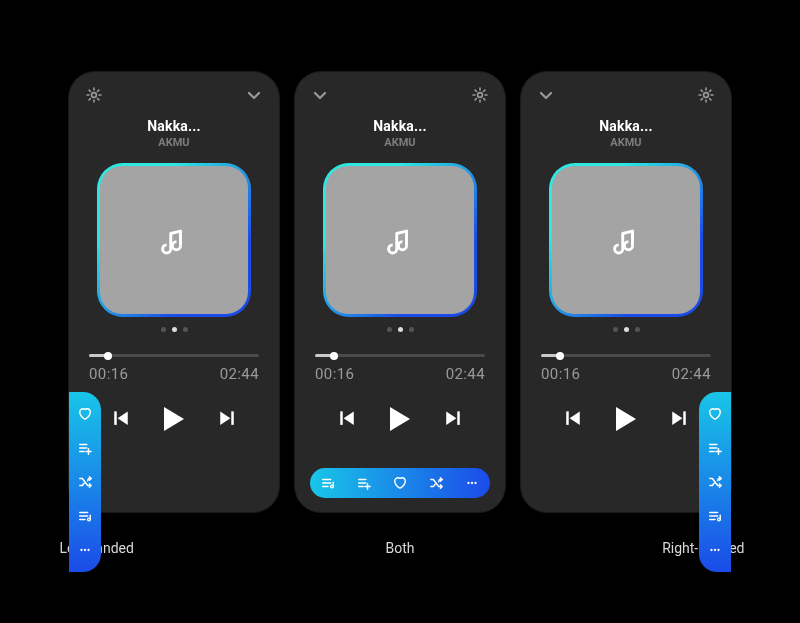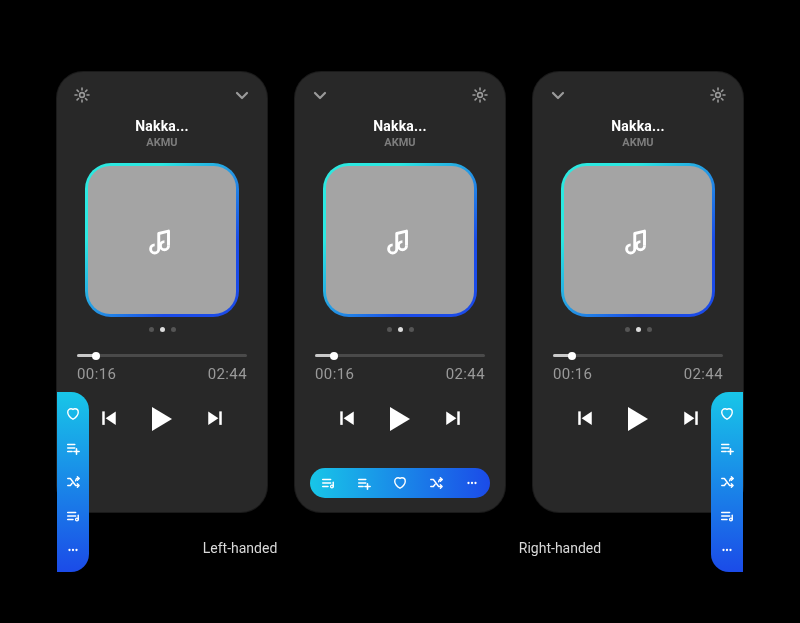--- a/index.html
+++ b/index.html
@@ -1,17 +1,17 @@
 <!DOCTYPE html>
 <html><head>
 <meta charset="utf-8">
 <style>
 html,body{margin:0;padding:0;background:#000;font-family:-apple-system,BlinkMacSystemFont,"Segoe UI",Roboto,Arial,sans-serif;color:#fff}
 .canvas{width:800px;height:623px;position:relative}
-.phones{display:flex;justify-content:center;gap:28px;padding-top:72px}
+.phones{display:flex;justify-content:center;gap:16px;padding-top:72px}
 .phone{width:210px;height:440px;background:#282828;border-radius:26px;position:relative;box-shadow:0 0 0 1px #1a1a1a}
 .topbar{display:flex;justify-content:space-between;align-items:center;padding:14px 16px 8px}
 .icon-btn{width:18px;height:18px;display:flex;align-items:center;justify-content:center;color:#9a9a9a;cursor:pointer}
 svg{overflow:visible}
 .meta{text-align:center;margin-top:6px}
 .track-title{font-weight:700;font-size:14px;letter-spacing:.2px}
 .track-artist{font-weight:700;font-size:11px;color:#7d7d7d;margin-top:2px}
 .art-wrap{display:flex;justify-content:center;margin-top:14px}
 .art-ring{width:148px;height:148px;border-radius:26px;padding:3px;background:linear-gradient(135deg,#2ce8e0 0%,#2ce8e0 25%,#1b4be8 75%,#1b4be8 100%);position:relative}
 .art{width:100%;height:100%;background:#a4a4a4;border-radius:22px;display:flex;align-items:center;justify-content:center}
@@ -326,15 +326,16 @@
               <use href="#ic-more"></use>
             </svg>
           </div>
       </div>
     </div>
 
   </div>
 
   <div class="labels">
     <span>Left-handed</span>
+    <span>Both</span>
     <span>Right-handed</span>
   </div>
 </div>
 
 </body></html>

